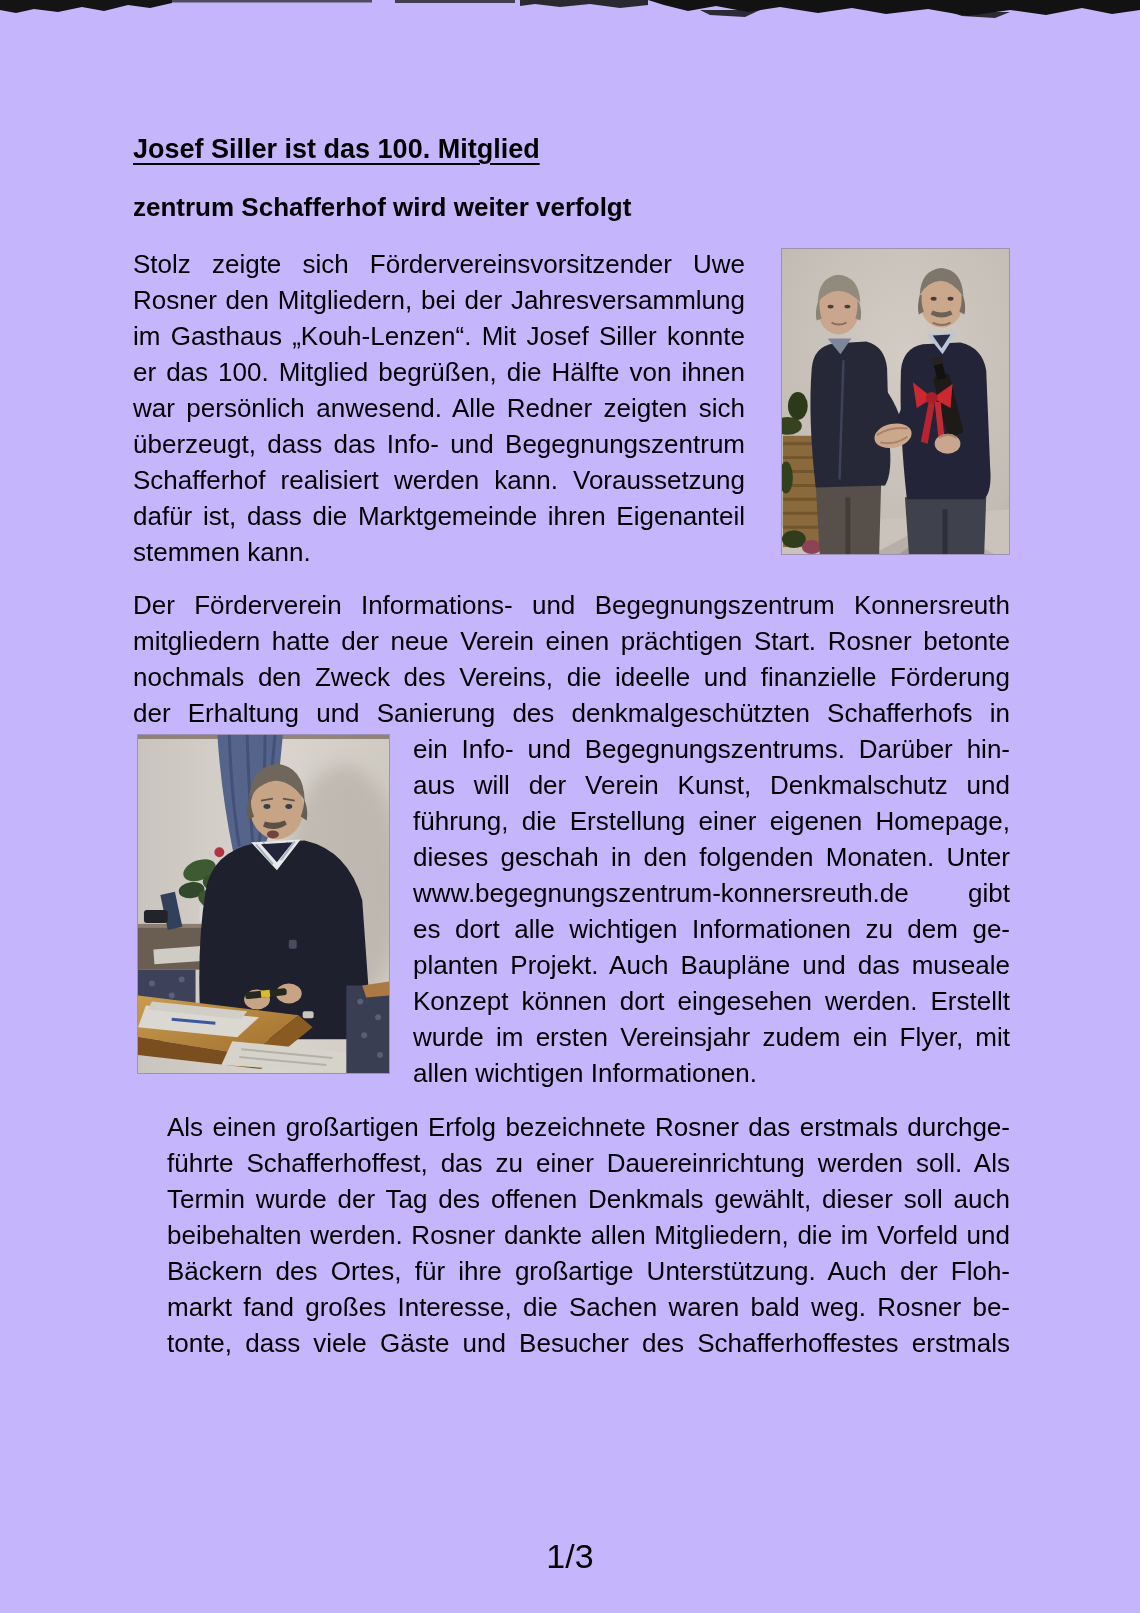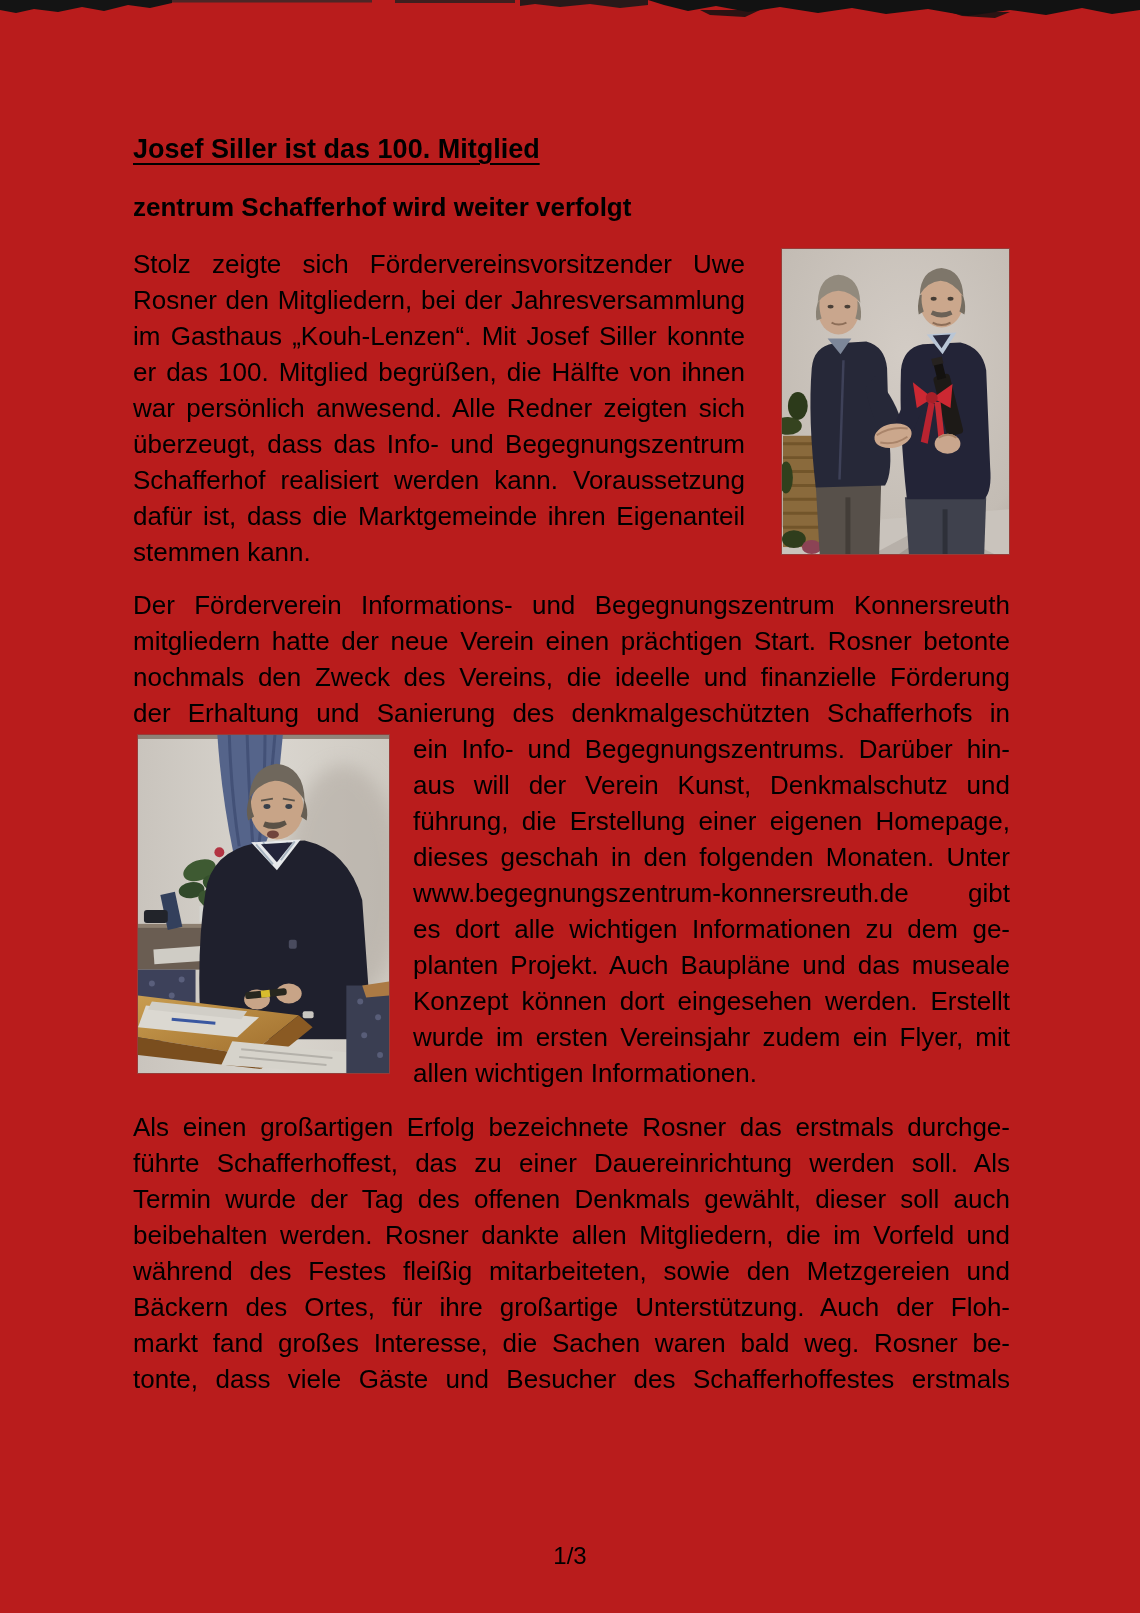--- a/index.html
+++ b/index.html
@@ -1,19 +1,19 @@
 <!DOCTYPE html>
 <html><head>
 <meta charset="utf-8">
 <style>
   html,body{margin:0;padding:0;background:#ffffff;}
   .page{
     position:relative;
     width:1140px;height:1613px;
-    background:#b91c1c;
+    background:#c4b5fd;
     color:#000;
     font-family:"Liberation Sans","DejaVu Sans",sans-serif;
     overflow:hidden;
   }
   .content{
     position:absolute;
     left:133px;top:131px;
     width:877px;
     font-size:26px;
   }
@@ -40,26 +40,26 @@
   .para1-text{width:612px;}
   .photo{display:block;border:1px solid rgba(110,100,92,0.45);box-sizing:border-box;}
   .photo-handshake{position:absolute;top:2px;right:0;width:229px;height:307px;}
   .para2{margin-top:17px;}
   .para2-wrap{margin-top:0;}
   .photo-lectern{
     float:left;
     width:253px;height:340px;
     margin:3px 23px 8px 4px;
   }
-  .para3{margin-top:18px;}
+  .para3{margin-top:18px;margin-left:34px;}
   .page-number{
     position:absolute;
     left:0;top:1540px;width:1140px;
     text-align:center;
-    font-size:24px;line-height:32px;
+    font-size:34px;line-height:32px;
   }
   .scan-artifact{position:absolute;top:0;left:0;width:1140px;height:20px;}
   svg{display:block;}
 </style>
 </head>
 <body>
 
 <div class="page">
 
   <svg class="scan-artifact" viewBox="0 0 1140 20" preserveAspectRatio="none" aria-hidden="true">
@@ -275,21 +275,20 @@
           </div>
         <div class="tl tl-end">allen wichtigen Informationen.</div>
       </div>
     </div>
 
     <div class="para3">
         <div class="tl">Als einen großartigen Erfolg bezeichnete Rosner das erstmals durchge-</div>
         <div class="tl">führte Schafferhoffest, das zu einer Dauereinrichtung werden soll. Als</div>
         <div class="tl">Termin wurde der Tag des offenen Denkmals gewählt, dieser soll auch</div>
         <div class="tl">beibehalten werden. Rosner dankte allen Mitgliedern, die im Vorfeld und</div>
-        <div class="tl">während des Festes fleißig mitarbeiteten, sowie den Metzgereien und</div>
         <div class="tl">Bäckern des Ortes, für ihre großartige Unterstützung. Auch der Floh-</div>
         <div class="tl">markt fand großes Interesse, die Sachen waren bald weg. Rosner be-</div>
         <div class="tl">tonte, dass viele Gäste und Besucher des Schafferhoffestes erstmals</div>
       </div>
 
   </div>
 
   <div class="page-number">1/3</div>
 </div>
 

